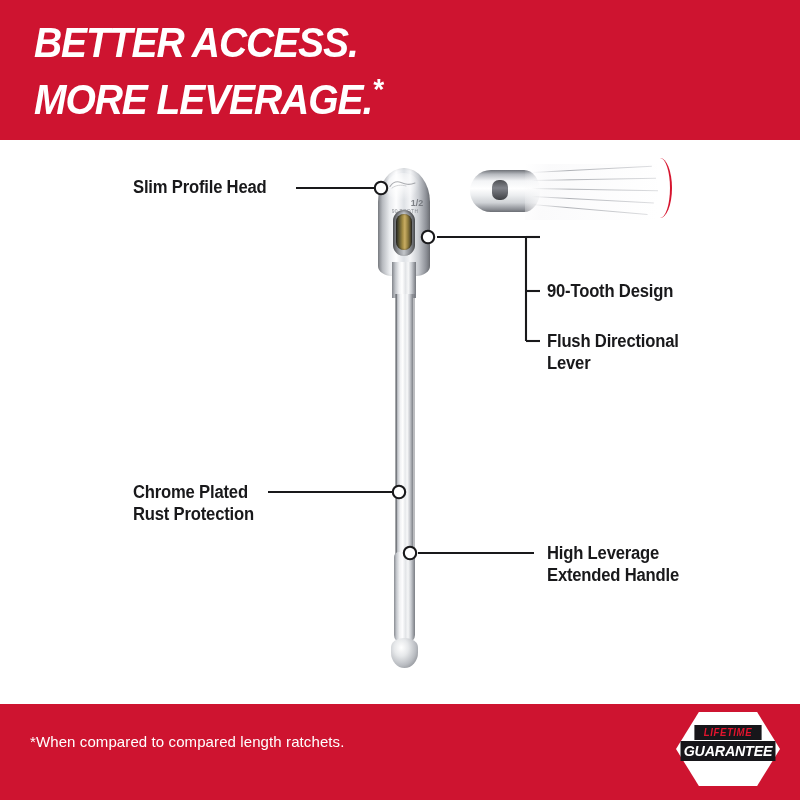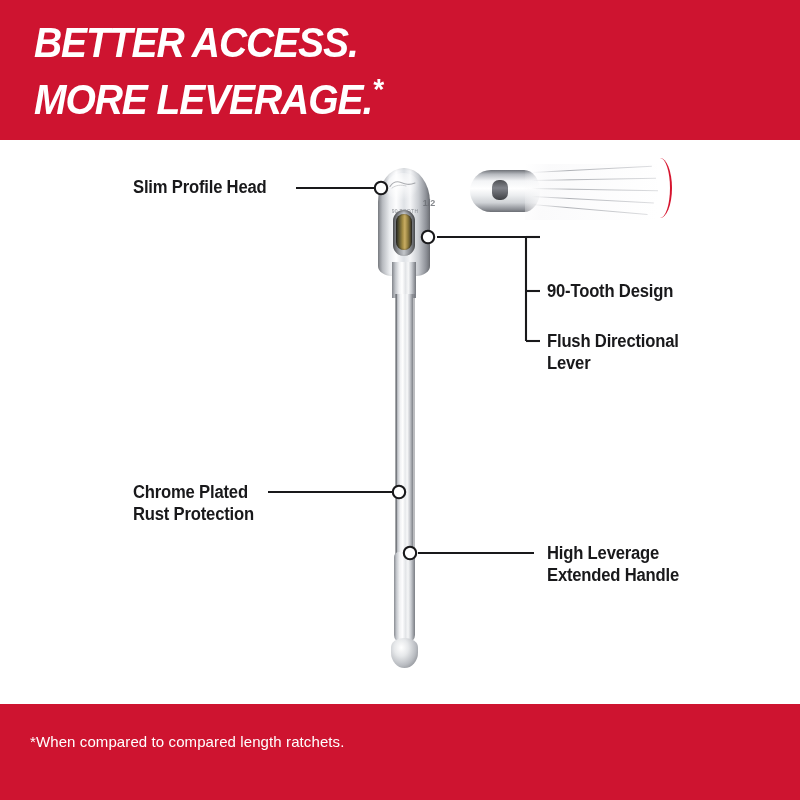--- a/index.html
+++ b/index.html
@@ -194,21 +194,21 @@
   .rt-logo {
     position: absolute;
     left: 389px;
     top: 180px;
     width: 30px;
     height: 9px;
     opacity: 0.55;
   }
   .rt-size {
     position: absolute;
-    left: 418px;
+    left: 406px;
     top: 198px;
     width: 22px;
     color: #6d7076;
     font-size: 9px;
     font-weight: bold;
     text-align: center;
     opacity: 0.85;
   }
   .rt-size-sub {
     position: absolute;
@@ -428,14 +428,21 @@
 
   <div class="callout right-side" style="left:547px; top:330px;">Flush Directional
 Lever</div>
 
   <div class="callout right-side" style="left:547px; top:542px;">High Leverage
 Extended Handle</div>
 
   <div class="footer-band"></div>
   <div class="footnote">*When compared to compared length ratchets.</div>
 
+  <div class="badge-wrap">
+    <div class="hexagon">
+      <div class="hexagon-inner"></div>
+    </div>
+    <div class="badge-lifetime">LIFETIME</div>
+    <div class="badge-guarantee">GUARANTEE</div>
+  </div>
 
 </div>
 
 </body></html>

